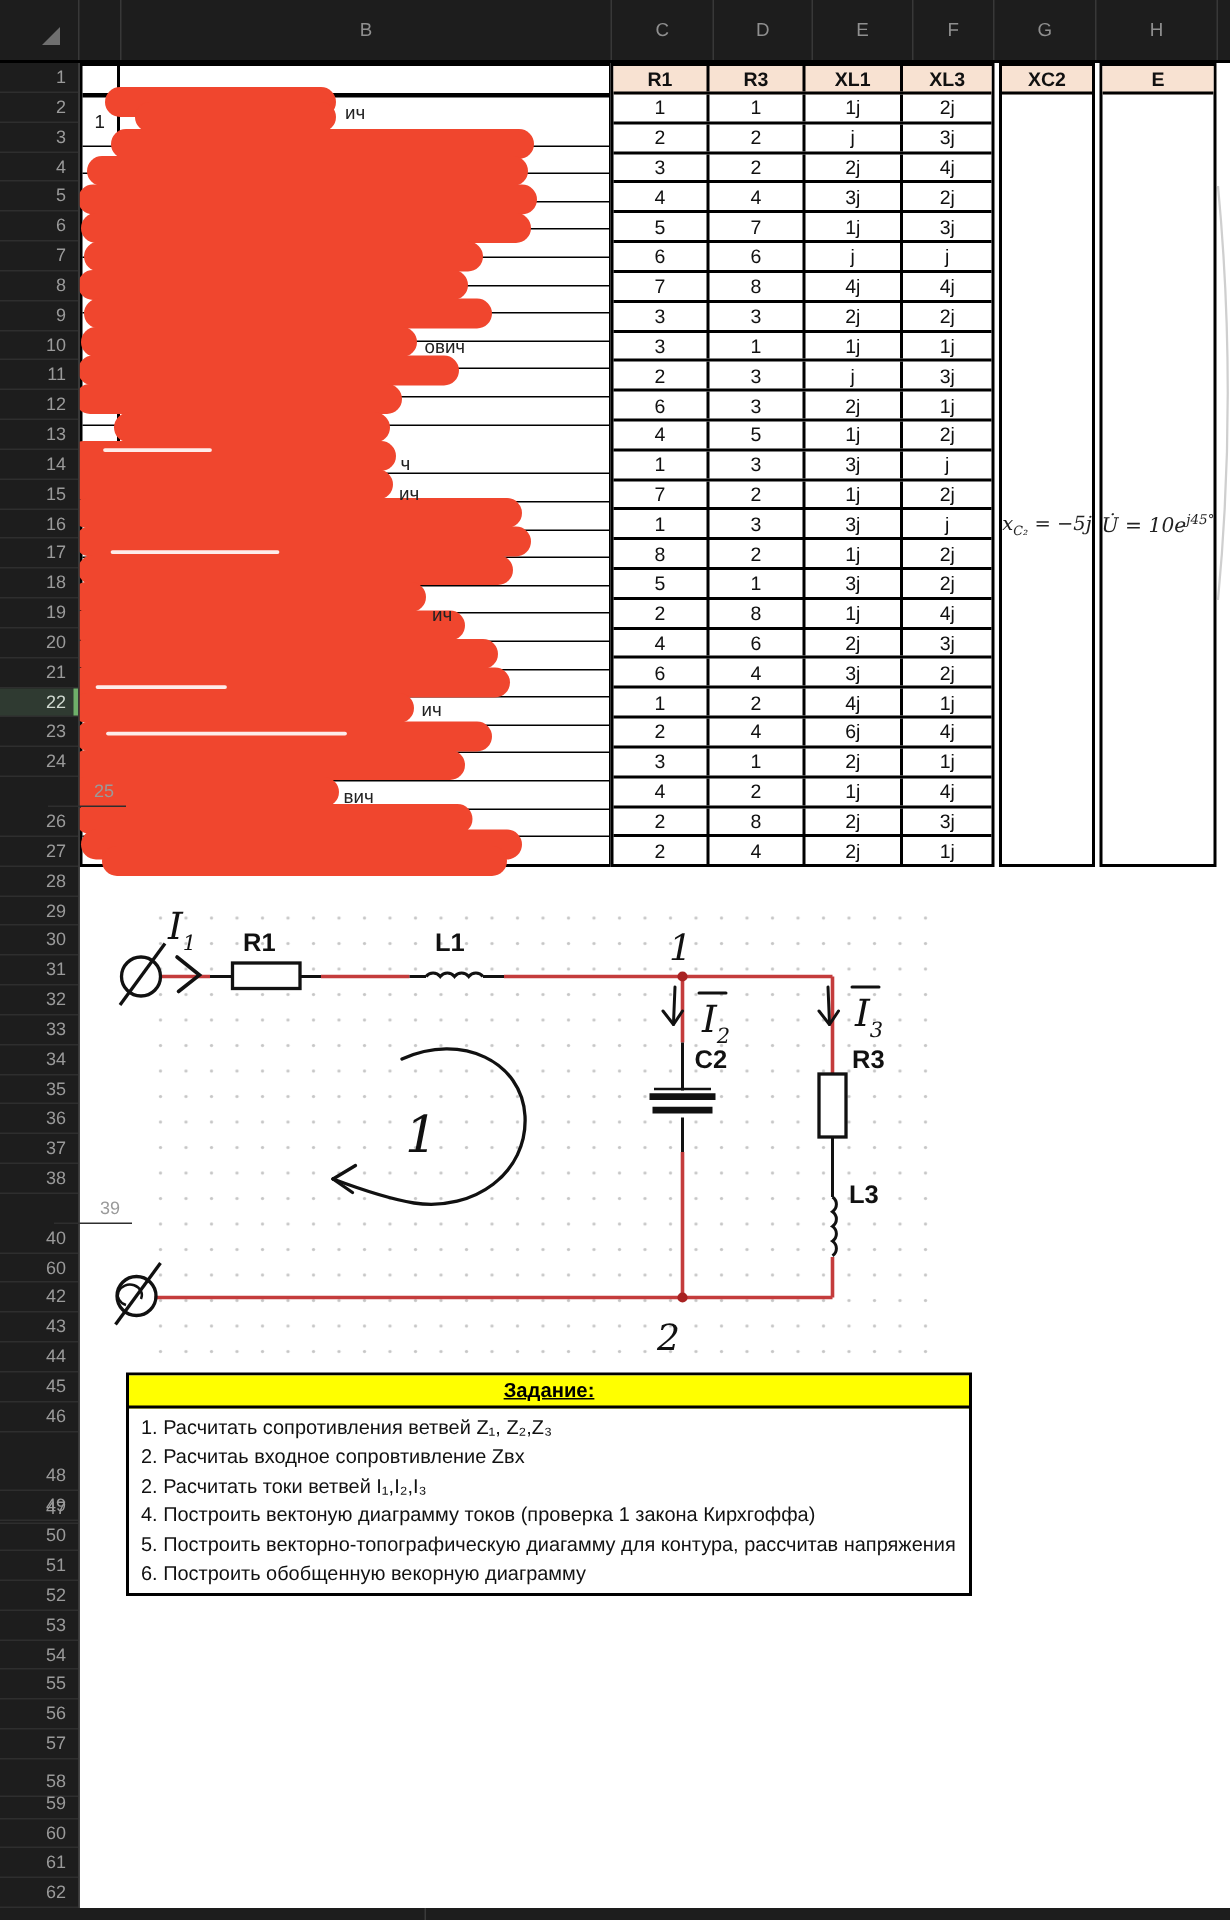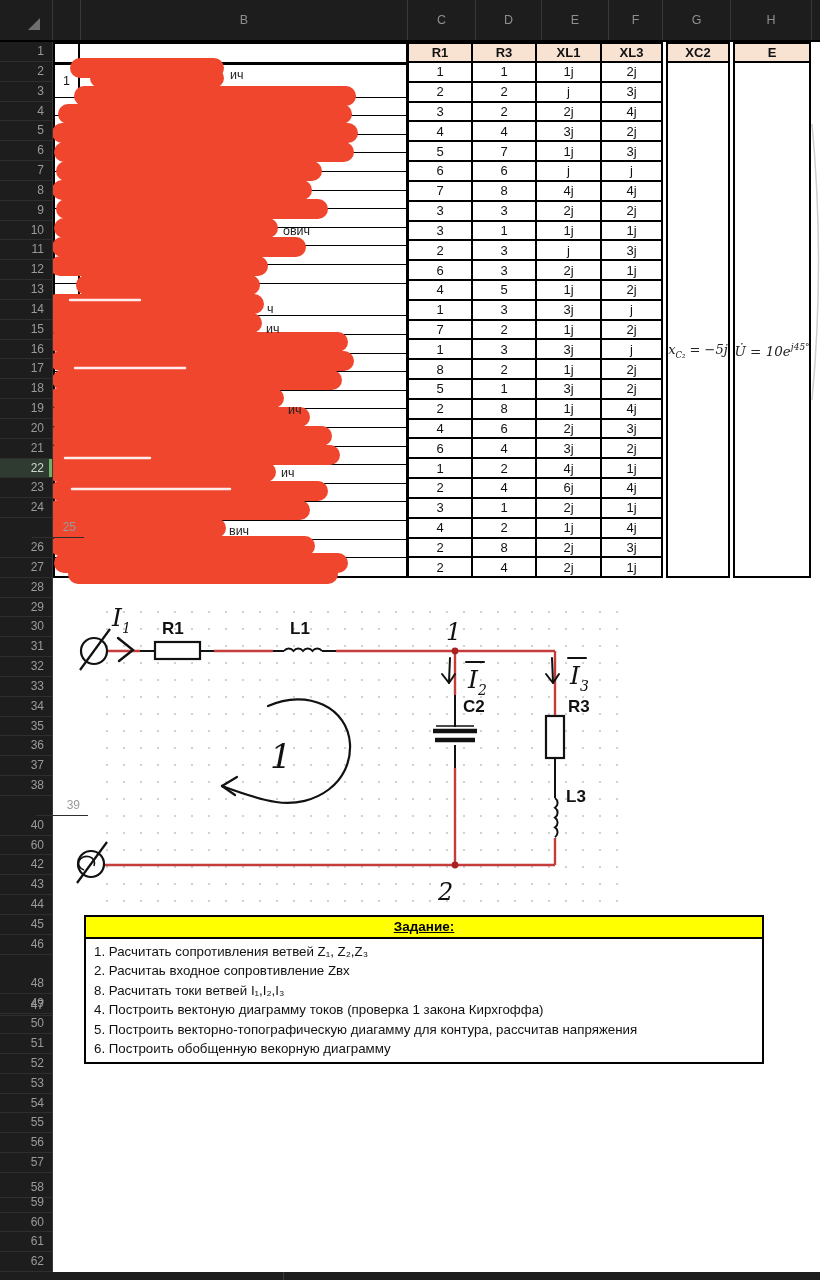--- a/index.html
+++ b/index.html
@@ -50,21 +50,21 @@
   .fsup{font-size:9px;vertical-align:super;}
   #arcedge{position:absolute;left:810px;top:122px;z-index:2;}
   
   #circuit{position:absolute;left:70px;top:592px;z-index:2;}
   .complabel{font-family:"Liberation Sans",sans-serif;font-weight:700;font-size:17px;fill:#111;}
   .hw{font-family:"DejaVu Serif",serif;font-style:italic;font-size:25px;fill:#111;}
   .hwsub{font-size:14px;}
   .hwnum{font-family:"DejaVu Serif",serif;font-style:italic;font-size:24px;fill:#111;}
   .hwloop{font-family:"DejaVu Serif",serif;font-style:italic;font-size:34px;fill:#111;}
   
-  #taskbox{position:absolute;left:84px;top:915px;width:680px;z-index:2;border:2.5px solid #000;
+  #taskbox{position:absolute;left:84px;top:915px;width:564px;z-index:2;border:2.5px solid #000;
            background:#fff;box-sizing:border-box;}
   #taskhead{height:20px;background:#ffff00;border-bottom:2.5px solid #000;text-align:center;
             font-weight:bold;font-size:13.5px;line-height:20px;text-decoration:underline;color:#000;}
   #tasklist{padding:3px 0 4px 8px;}
   .taskitem{font-size:13.3px;color:#111;line-height:19.4px;white-space:nowrap;}
 </style>
 </head>
 <body>
 
 <div id="app">
@@ -576,21 +576,21 @@
         <path d="M152,194L165,203"></path>
     </g>
     <text class="hwloop" x="200" y="176">1</text>
   </svg>
 
   <div id="taskbox">
     <div id="taskhead">Задание:</div>
     <div id="tasklist">
         <div class="taskitem">1. Расчитать сопротивления ветвей Z₁, Z₂,Z₃</div>
         <div class="taskitem">2. Расчитаь входное сопровтивление Zвх</div>
-        <div class="taskitem">8. Расчитать токи ветвей I₁,I₂,I₃</div>
+        <div class="taskitem">2. Расчитать токи ветвей I₁,I₂,I₃</div>
         <div class="taskitem">4. Построить вектоную диаграмму токов (проверка 1 закона Кирхгоффа)</div>
         <div class="taskitem">5. Построить векторно-топографическую диагамму для контура, рассчитав напряжения</div>
         <div class="taskitem">6. Построить обобщенную векорную диаграмму</div>
       </div>
   </div>
 
   <div id="bottombar">
     <div class="tabline"></div>
   </div>
 

